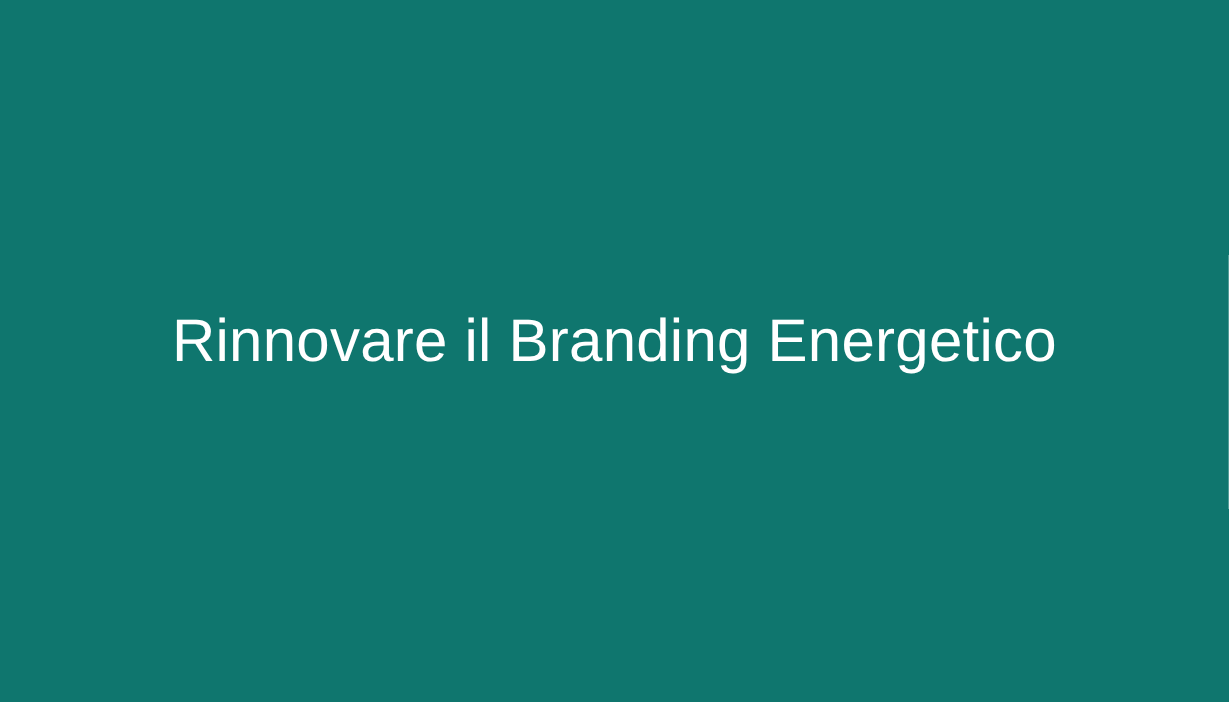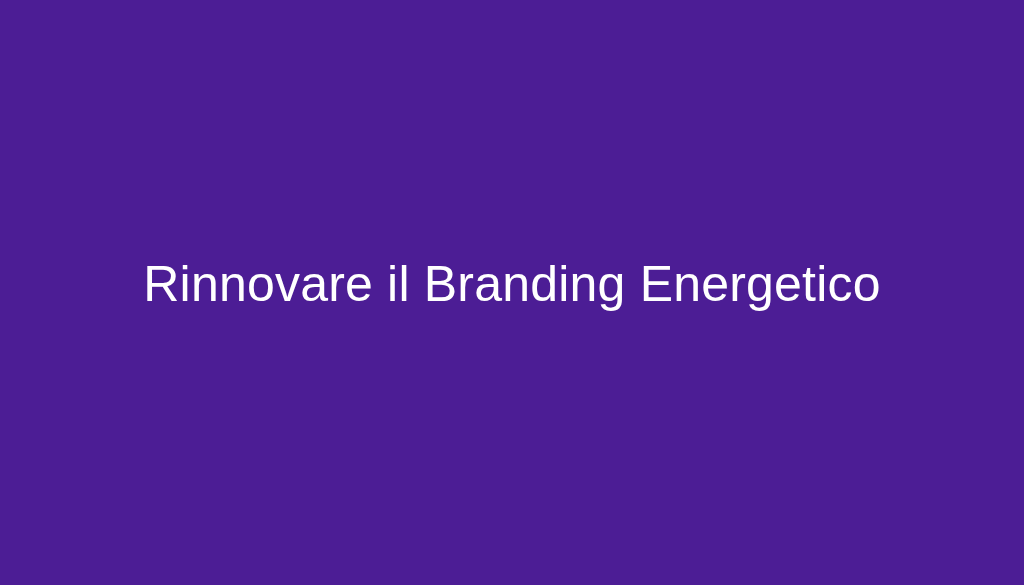--- a/index.html
+++ b/index.html
@@ -15,21 +15,21 @@
   }
 
   #hero-banner {
     position: relative;
     width: 1024px;
     height: 585px;
     box-sizing: border-box;
     display: flex;
     align-items: center;
     justify-content: center;
-    background-color: #4c1d95;
+    background-color: #0f766e;
   }
 
   #hero-title {
     display: block;
     width: 100%;
     text-align: center;
     color: #ffffff;
     font-family: "Liberation Sans", sans-serif;
     font-size: 50px;
     font-weight: 400;

